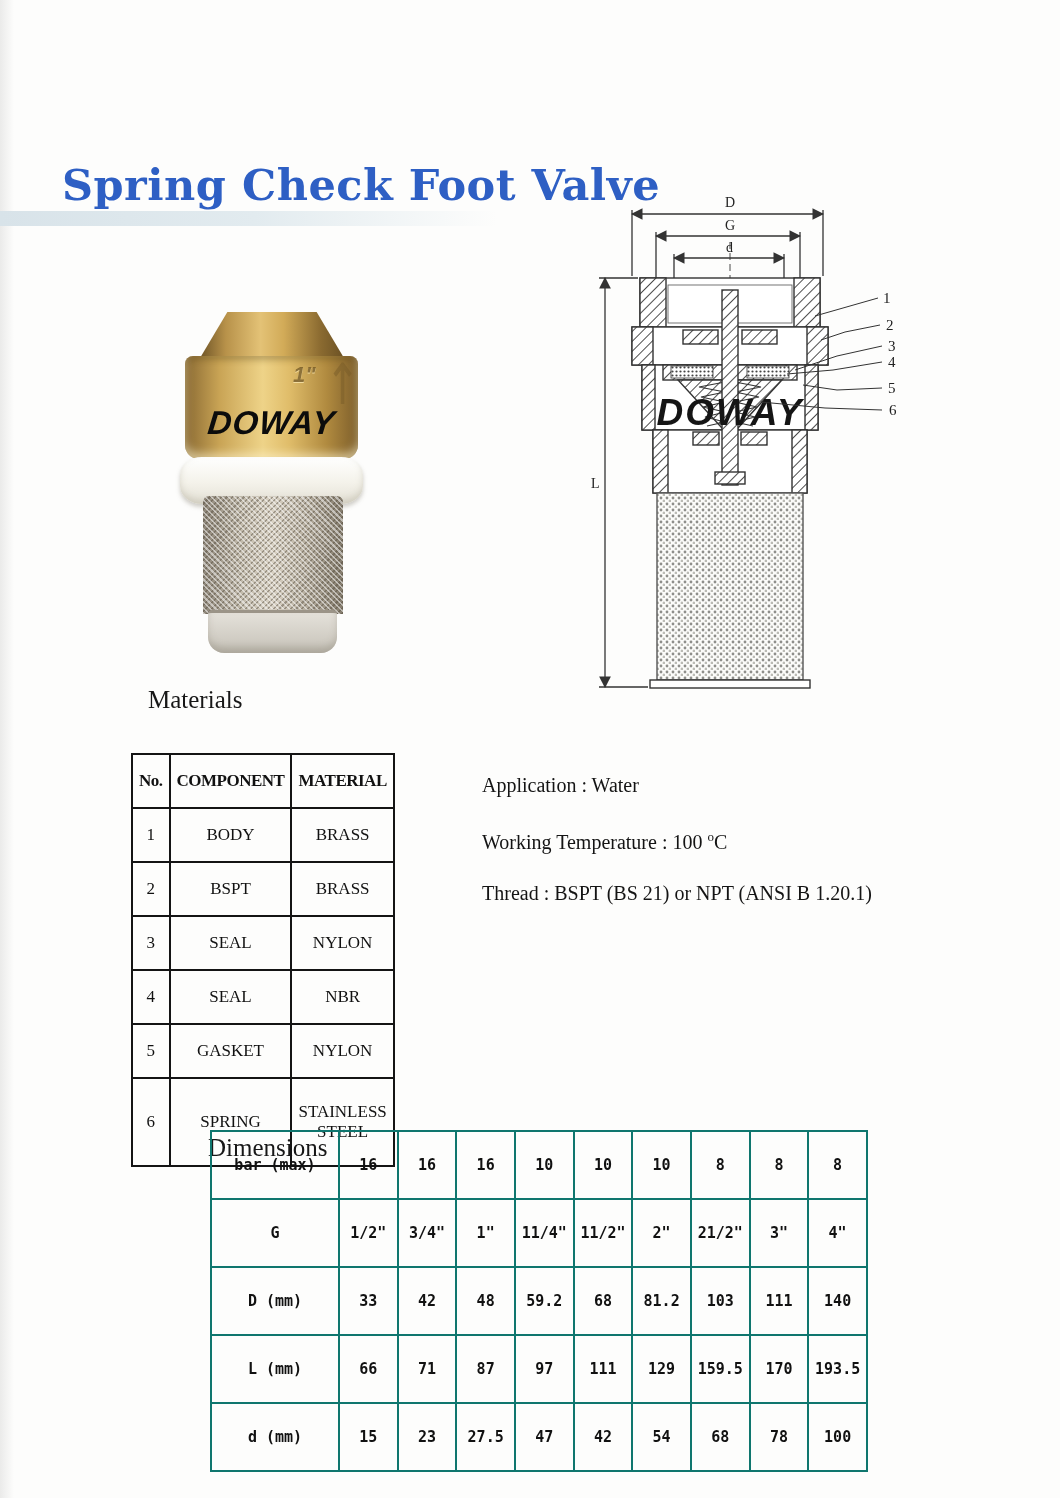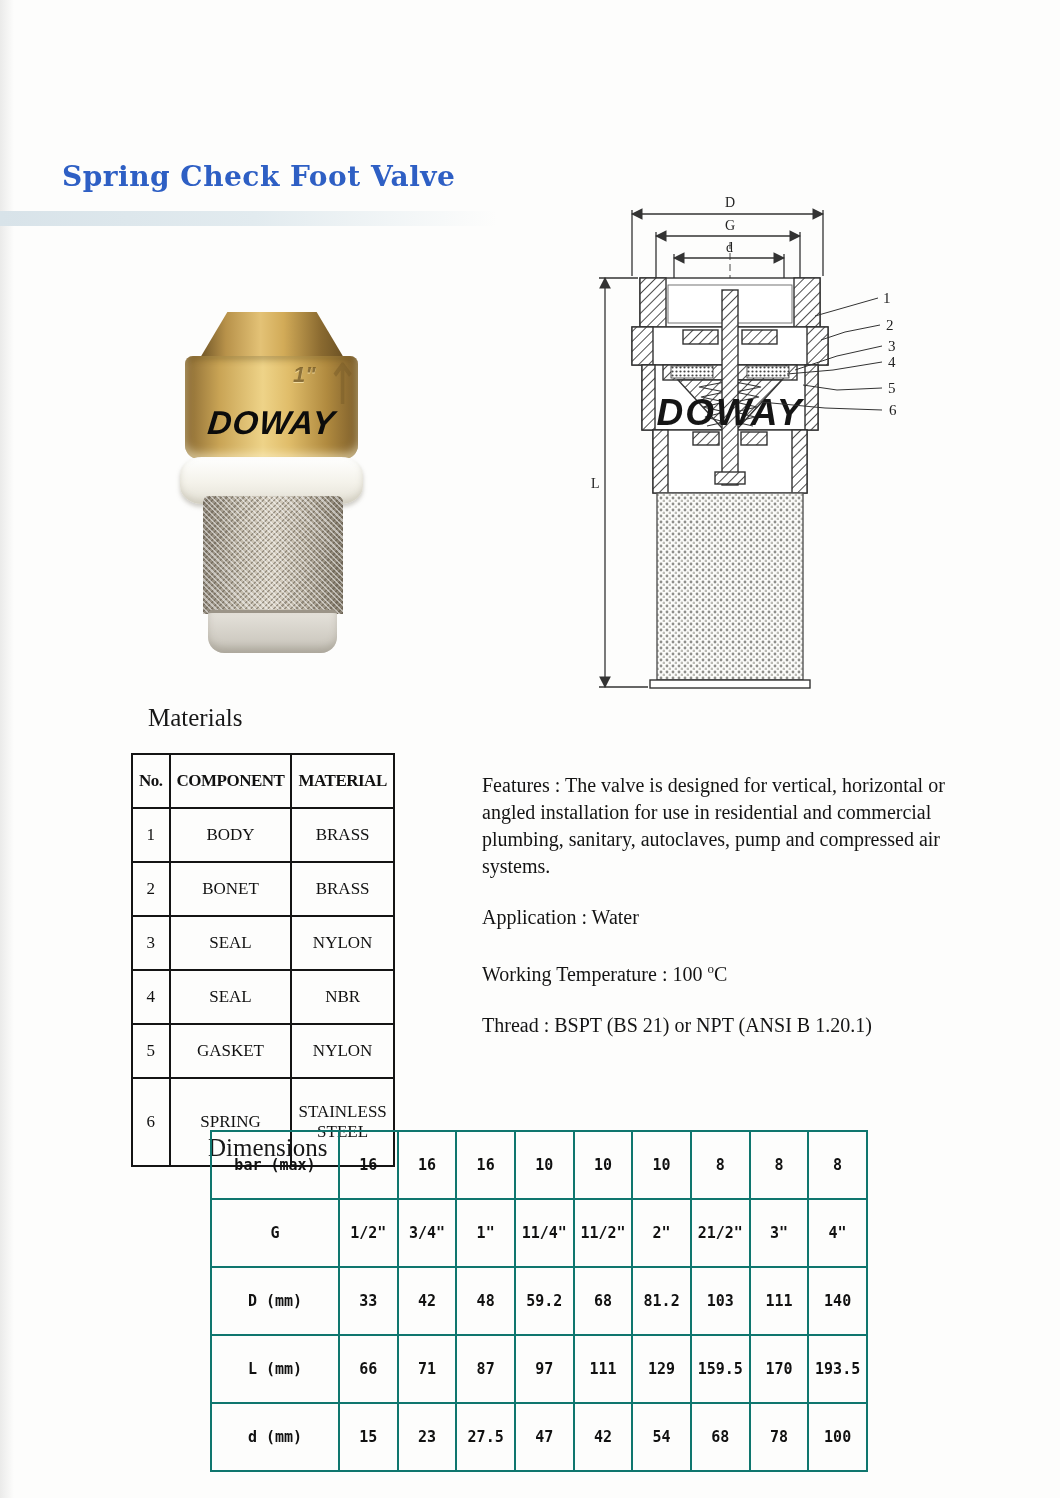--- a/index.html
+++ b/index.html
@@ -6,21 +6,21 @@
   #page{
     position:relative;width:1060px;height:1498px;margin:0 auto;
     background:#fdfdfc;overflow:hidden;
     font-family:"Liberation Serif",serif;color:#1a1a1a;
   }
   
   .scan-edge{position:absolute;left:0;top:0;width:14px;height:100%;
     background:linear-gradient(90deg,rgba(150,150,150,.18),rgba(150,150,150,0));}
   .title{
     position:absolute;left:62px;top:160px;
-    font-family:"DejaVu Serif",serif;font-weight:700;font-size:28px;
+    font-family:"DejaVu Serif",serif;font-weight:700;font-size:43px;
     color:#2e5fc4;letter-spacing:.5px;white-space:nowrap;
   }
   .title-band{
     position:absolute;left:0;top:211px;width:565px;height:15px;
     background:linear-gradient(90deg,#d8e3e9 0%,#e2ebef 45%,rgba(244,248,249,0) 88%);
   }
 
   
   .photo{position:absolute;left:140px;top:272px;width:290px;height:400px;}
   .photo .hex{
@@ -65,21 +65,21 @@
   }
   .photo .cap{
     position:absolute;left:68px;top:338px;width:129px;height:40px;
     background:linear-gradient(#e4e1da,#cfcbc2 70%,#bdb8ae);
     border-top:3px solid #9b9488;border-radius:4px 4px 16px 16px;
     box-shadow:inset 0 -5px 7px rgba(140,135,120,.35);
   }
 
   
   .section-heading{position:absolute;font-size:25px;color:#171717;}
-  #materials-heading{left:148px;top:704px;}
+  #materials-heading{left:148px;top:686px;}
   #dimensions-heading{left:208px;top:1086px;margin-top:48px;}
 
   .features{position:absolute;left:482px;top:772px;width:500px;font-size:20px;line-height:27px;color:#141414;}
   .features p{margin:0 0 24px 0;}
   .features sup{font-size:13px;}
 
   
   .materials-table{
     position:absolute;left:131px;top:753px;border-collapse:collapse;
     font-size:17px;color:#111;text-align:center;
@@ -256,21 +256,21 @@
       </tr>
     </thead>
     <tbody>
         <tr>
           <td>1</td>
           <td>BODY</td>
           <td>BRASS</td>
         </tr>
         <tr>
           <td>2</td>
-          <td>BONET</td>
+          <td>BSPT</td>
           <td>BRASS</td>
         </tr>
         <tr>
           <td>3</td>
           <td>SEAL</td>
           <td>NYLON</td>
         </tr>
         <tr>
           <td>4</td>
           <td>SEAL</td>
@@ -283,21 +283,20 @@
         </tr>
         <tr>
           <td>6</td>
           <td>SPRING</td>
           <td>STAINLESS STEEL</td>
         </tr>
       </tbody>
   </table>
 
   <div class="features">
-    <p>Features : The valve is designed for vertical, horizontal or angled installation for use in residential and commercial plumbing, sanitary, autoclaves, pump and compressed air systems.</p>
     <p>Application : Water</p>
     <p><span>Working Temperature : 100 </span><sup>o</sup><span>C</span></p>
     <p>Thread : BSPT (BS 21) or NPT (ANSI B 1.20.1)</p>
   </div>
 
   <div class="section-heading" id="dimensions-heading">Dimensions</div>
   <table class="dimensions-table">
     <colgroup>
       <col class="d-label">
         <col>

